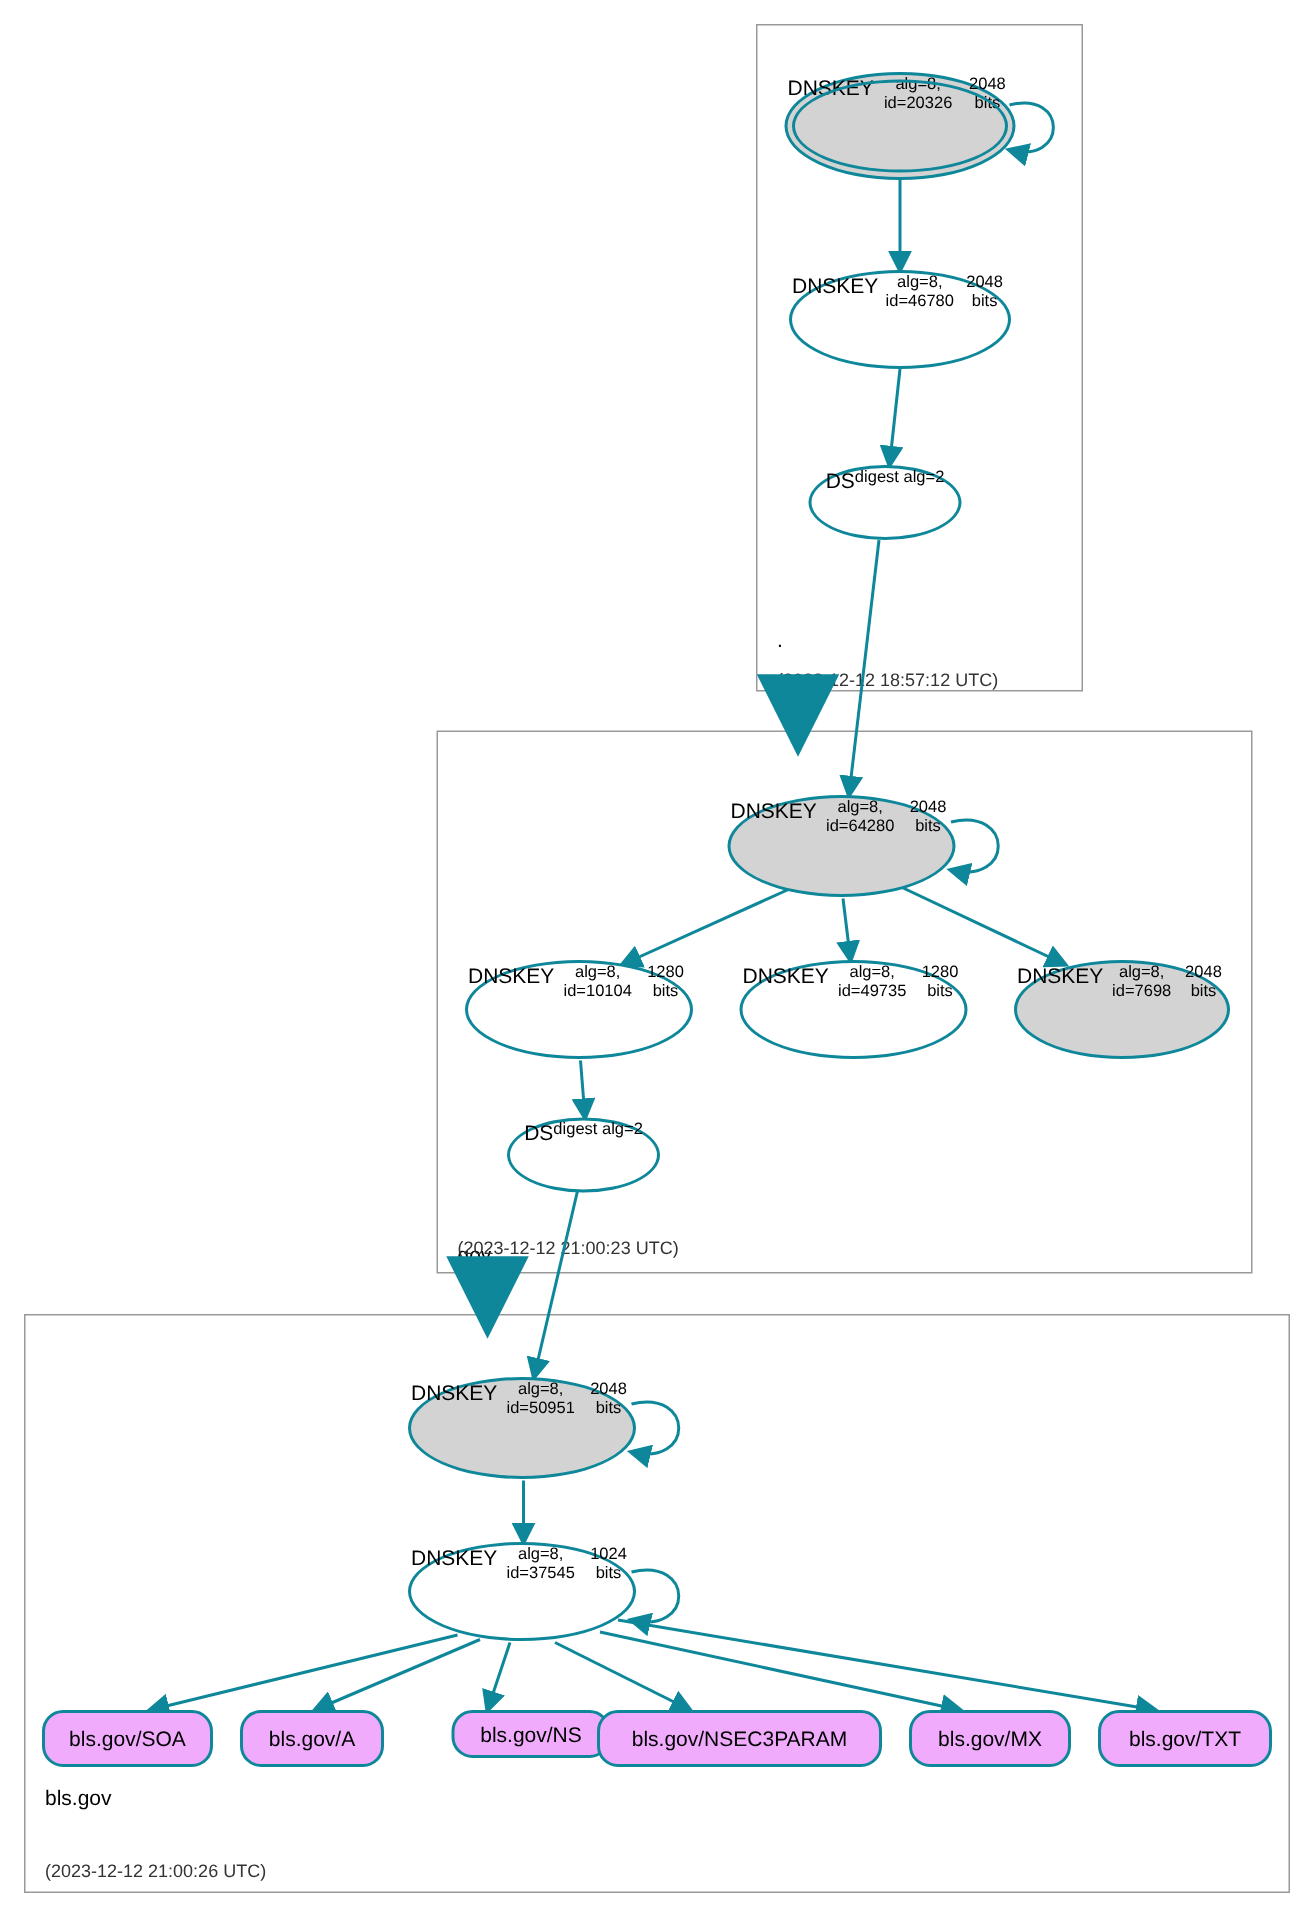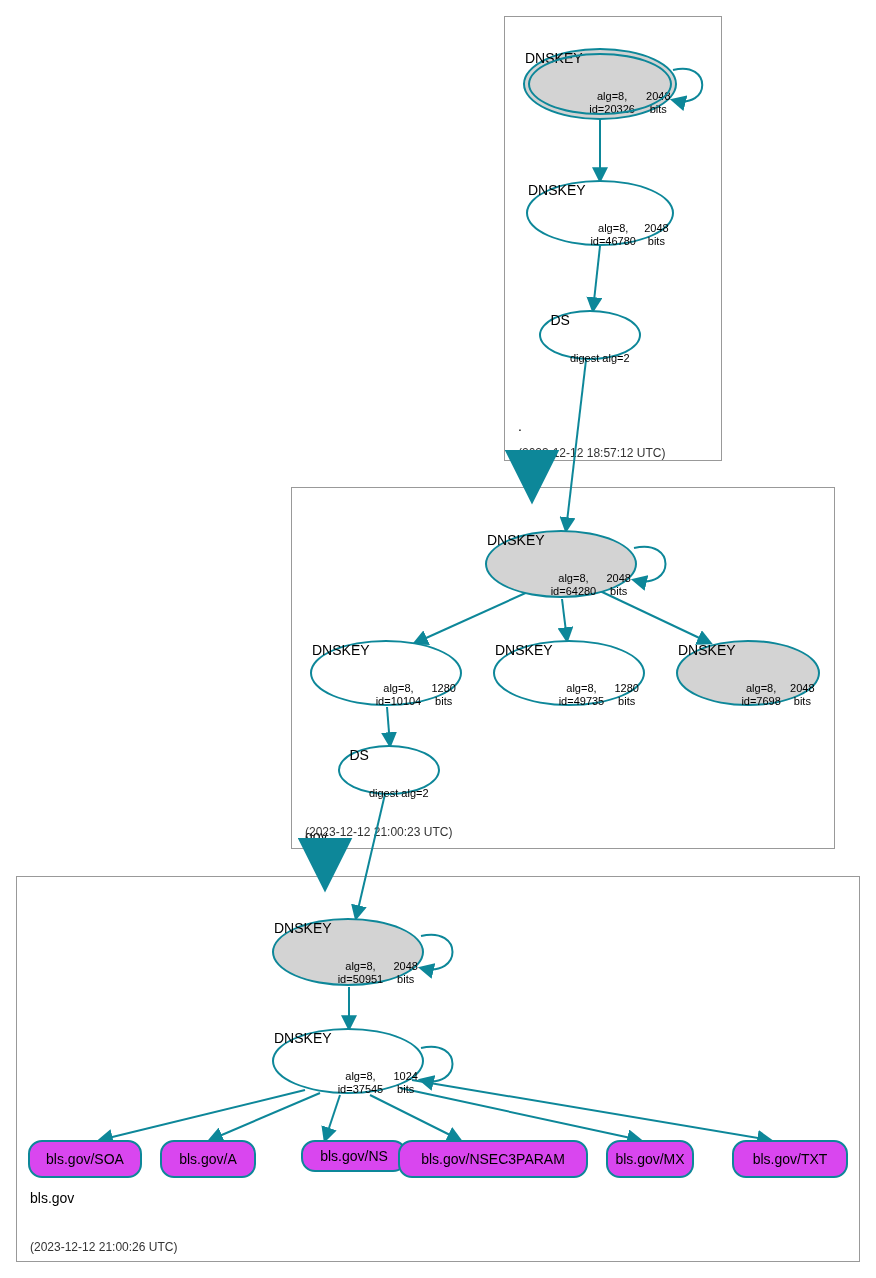--- a/index.html
+++ b/index.html
@@ -33,34 +33,34 @@
     border-radius: 50%;
     text-align: center;
     display: flex;
     flex-direction: row;
     justify-content: center;
     background: #fff;
     box-sizing: border-box;
   }
   .enode.gray { background: #d3d3d3; }
   .enode .t1 { font-size: 14px; line-height: 16px; }
-  .enode .t2 { font-size: 11px; line-height: 13px; margin-top: 40px; }
+  .enode .t2 { font-size: 11px; line-height: 13px; }
   .enode.dbl::before {
     content: "";
     position: absolute;
     top: 3px; left: 3px; right: 3px; bottom: 3px;
     border: 2px solid #0d8799;
     border-radius: 50%;
     pointer-events: none;
   }
   .rnode {
     position: absolute;
     border: 2.5px solid #0d8799;
     border-radius: 14px;
-    background: #d946ef;
+    background: #f0abfc;
     text-align: center;
     display: flex;
     justify-content: center;
     align-items: center;
     font-size: 14px;
     box-sizing: border-box;
     padding: 0 10px;
   }
   svg.edges {
     position: absolute;
@@ -180,14 +180,14 @@
 <div class="enode" style="left:272px; top:1028px; width:152px; height:66px;">
   <div class="t1">DNSKEY</div>
   <div class="t2">alg=8, id=37545</div>
   <div class="t2">1024 bits</div>
 </div>
 
 <div class="rnode" style="left:28px; top:1140px; width:114px; height:38px;">bls.gov/SOA</div>
 <div class="rnode" style="left:160px; top:1140px; width:96px; height:38px;">bls.gov/A</div>
 <div class="rnode" style="left:274px; top:1140px; width:106px; height:32px;margin-left:27px;">bls.gov/NS</div>
 <div class="rnode" style="left:398px; top:1140px; width:190px; height:38px;">bls.gov/NSEC3PARAM</div>
-<div class="rnode" style="left:606px; top:1140px; width:88px; height:38px;text-align:right;">bls.gov/MX</div>
+<div class="rnode" style="left:606px; top:1140px; width:108px; height:38px;text-align:right;">bls.gov/MX</div>
 <div class="rnode" style="left:732px; top:1140px; width:116px; height:38px;">bls.gov/TXT</div>
 
 </body></html>

